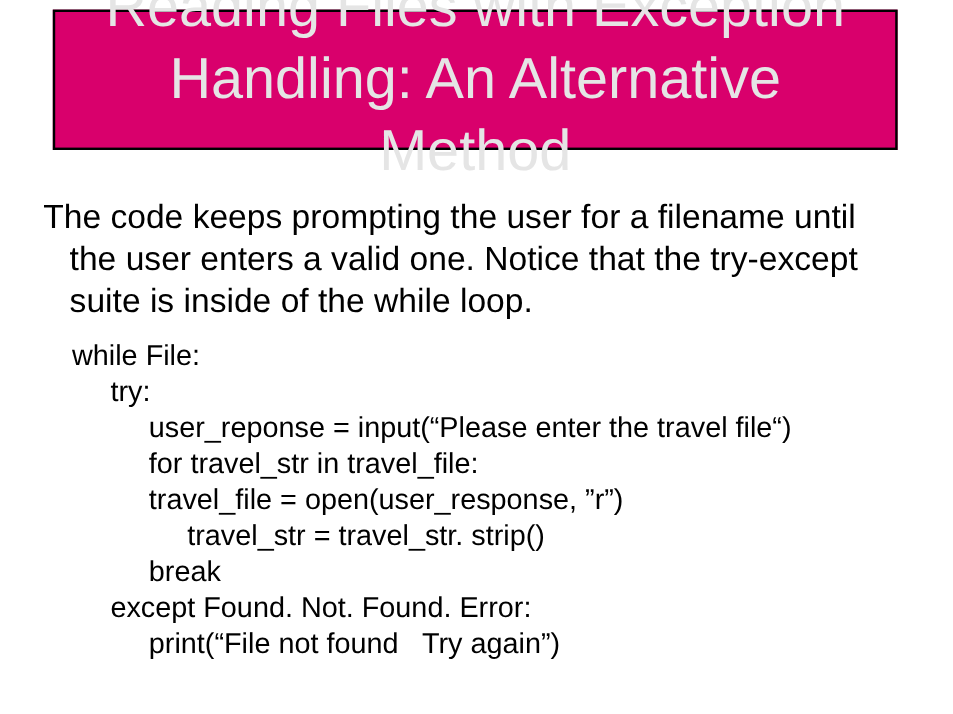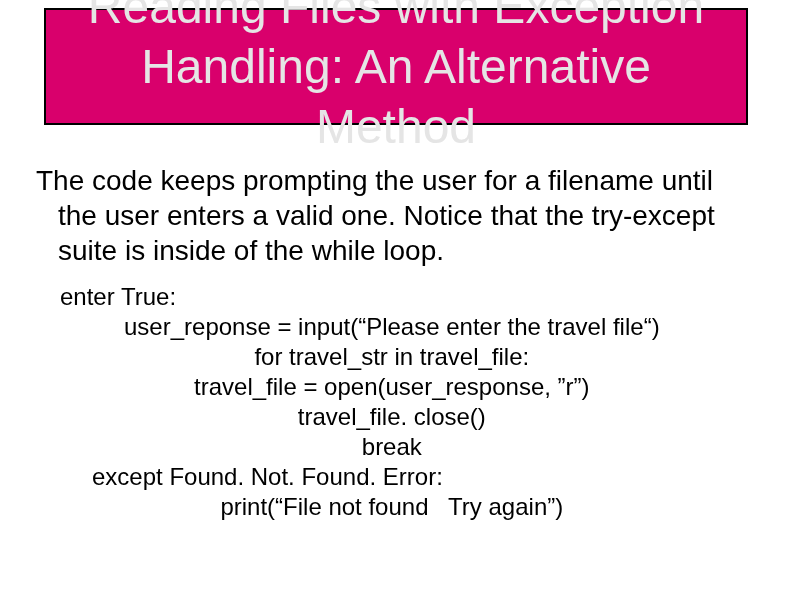--- a/index.html
+++ b/index.html
@@ -53,36 +53,37 @@
       left: 60px;
       top: 282px;
       color: #000000;
       font-size: 24px;
       line-height: 1.25;
     }
     .code-line {
       white-space: pre;
     }
     .ind1 { padding-left: 32px; }
-    .ind2 { padding-left: 64px; text-align: center; }
+    .ind2 { padding-left: 64px; }
     .ind3 { padding-left: 96px; }
   </style>
 </head>
 <body>
 
 <div class="title-box">
   <div class="title-text">Reading Files with Exception Handling: An Alternative Method</div>
 </div>
 
 <div class="body-text">
   <div class="body-indent">The code keeps prompting the user for a filename until the user enters a valid one.  Notice that the try-except suite is inside of the while loop.</div>
 </div>
 
 <div class="code-block">
-  <div class="code-line">enter True:</div>
+  <div class="code-line">while File:</div>
+  <div class="code-line ind1">try:</div>
   <div class="code-line ind2">user_reponse = input(“Please enter the travel file“)</div>
   <div class="code-line ind2">for travel_str in travel_file:</div>
   <div class="code-line ind2">travel_file = open(user_response, ”r”)</div>
-  <div class="code-line ind2">travel_file. close()</div>
+  <div class="code-line ind3">travel_str = travel_str. strip()</div>
   <div class="code-line ind2">break</div>
   <div class="code-line ind1">except Found. Not. Found. Error:</div>
   <div class="code-line ind2">print(“File not found   Try again”)</div>
 </div>
 
 </body></html>

